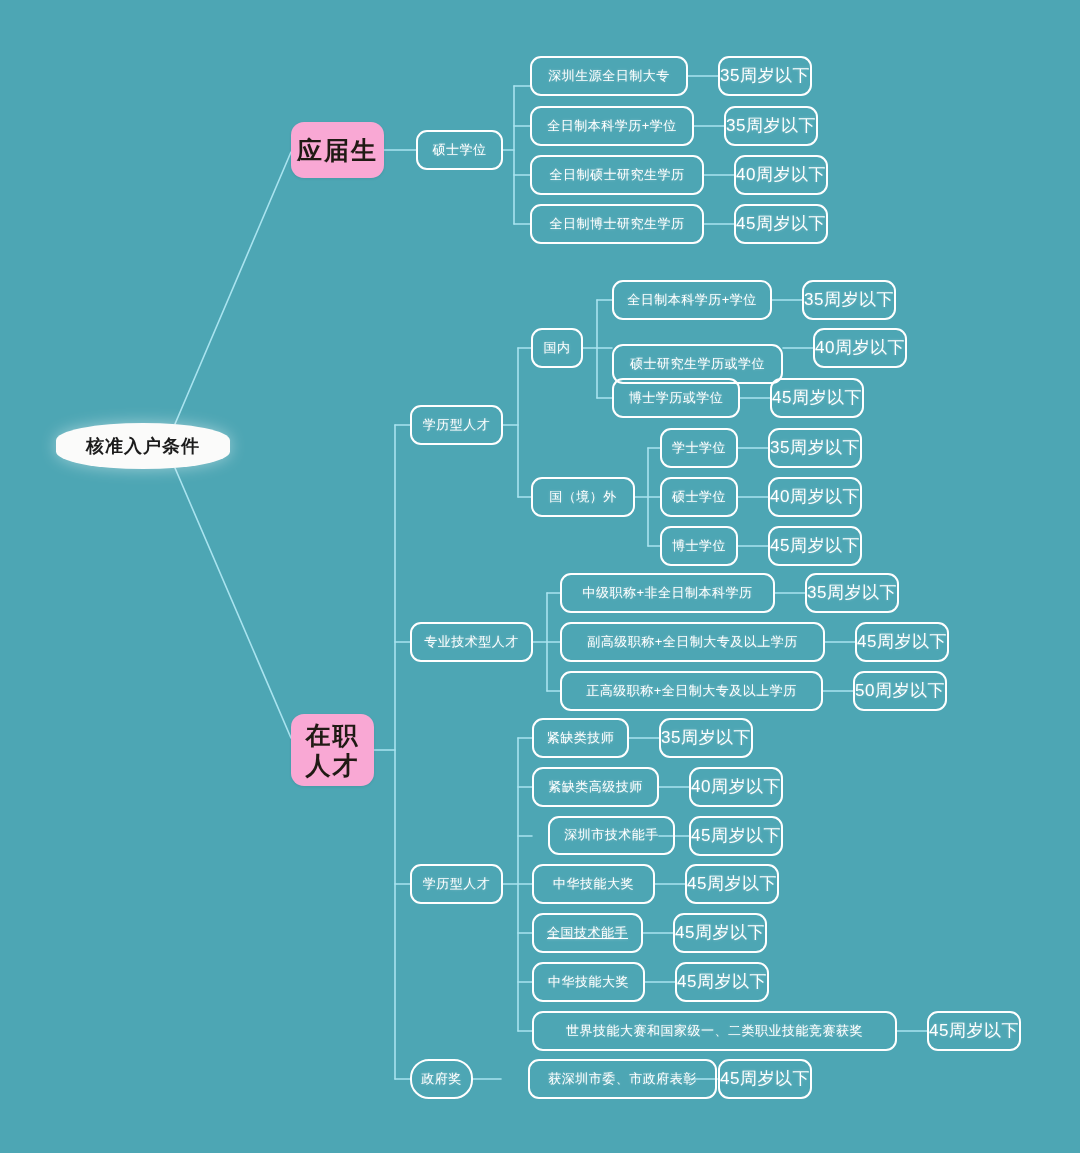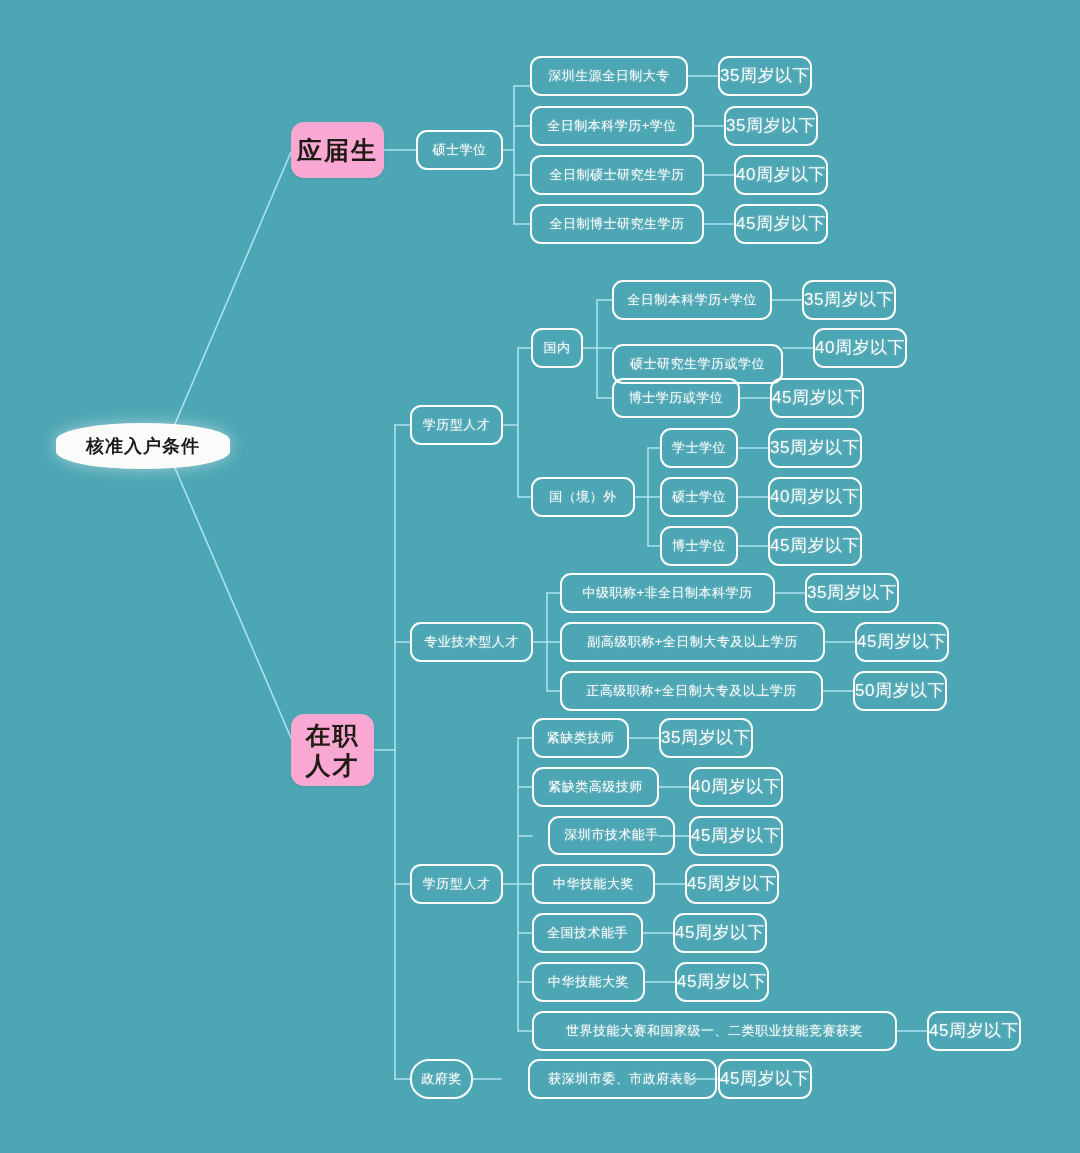--- a/index.html
+++ b/index.html
@@ -277,21 +277,21 @@
     <span>45周岁以下</span>
   </div>
 
   <div class="node" style="left:532px;top:864px;width:123px;height:40px;">
     <span>中华技能大奖</span>
   </div>
   <div class="node age" style="left:685px;top:864px;width:94px;height:40px;">
     <span>45周岁以下</span>
   </div>
 
-  <div class="node" style="left:532px;top:913px;width:111px;height:40px;">
+  <div class="node" style="left:532px;top:913px;width:111px;height:40px;text-decoration:underline;">
     <span>全国技术能手</span>
   </div>
   <div class="node age" style="left:673px;top:913px;width:94px;height:40px;">
     <span>45周岁以下</span>
   </div>
 
   <div class="node" style="left:532px;top:962px;width:113px;height:40px;">
     <span>中华技能大奖</span>
   </div>
   <div class="node age" style="left:675px;top:962px;width:94px;height:40px;">

